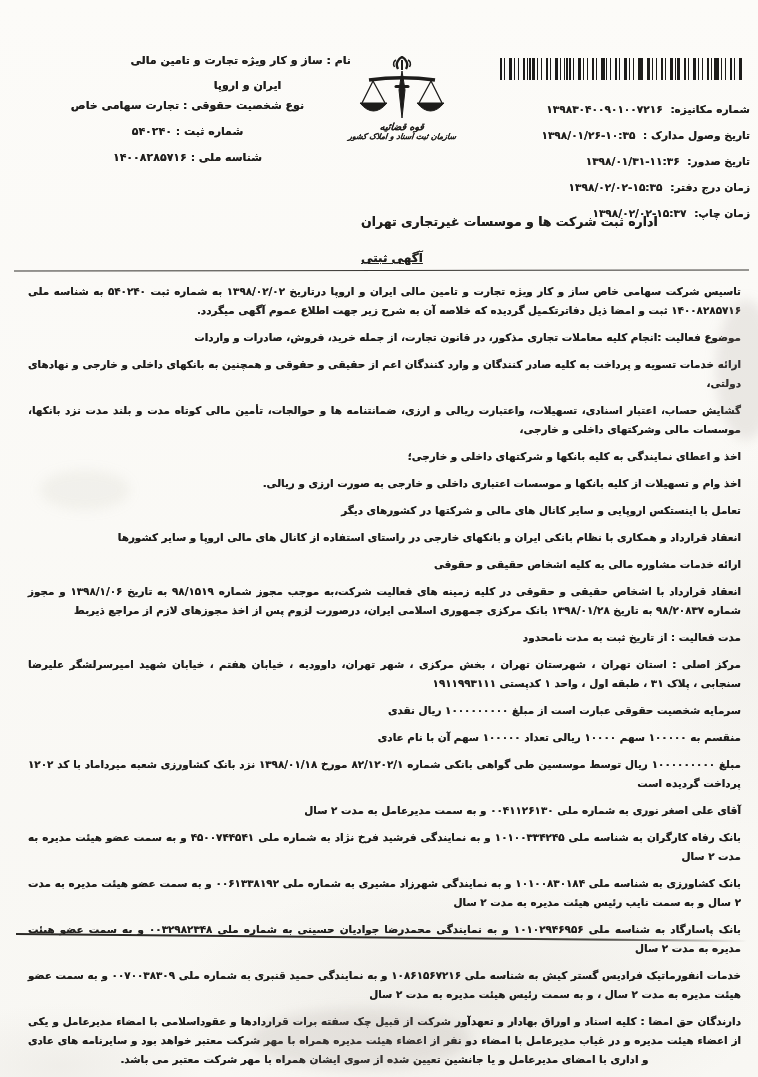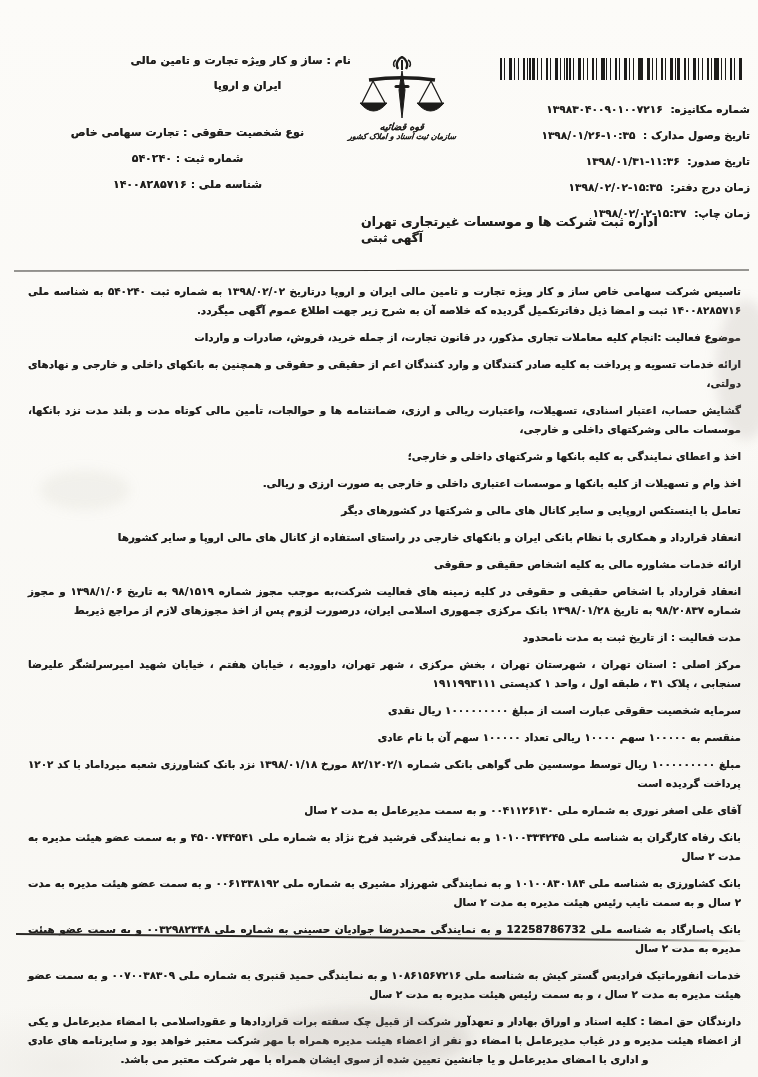--- a/index.html
+++ b/index.html
@@ -15,21 +15,21 @@
       radial-gradient(ellipse 160px 300px at 99% 60%, rgba(200,194,186,.14), transparent 70%),
       radial-gradient(ellipse 200px 90px at 8% 99%, rgba(196,190,182,.16), transparent 70%),
       linear-gradient(#fcfbf8, #f8f7f3);
   }
   .page *{box-sizing:border-box;}
   .txt{color:#201f1d;text-shadow:0 0 .4px rgba(32,31,29,.85);}
 
   
   .hdr-left{position:absolute;left:24px;top:54px;width:327px;direction:rtl;font-weight:700;font-size:11px;line-height:14px;}
   .hdr-left .name1{text-align:right;margin-bottom:11px;}
-  .hdr-left .name2{text-align:center;margin-left:120px;margin-bottom:33px;}
+  .hdr-left .name2{text-align:center;margin-left:120px;margin-bottom:6px;}
   .hdr-left .cline{text-align:center;margin-bottom:12px;}
 
   
   .logo{position:absolute;left:346px;top:56px;width:112px;text-align:center;}
   .logo svg{display:block;margin:0 auto;}
   .logo-t1{font-size:9.5px;font-weight:700;font-style:italic;line-height:11px;margin-top:1px;transform:skewX(-6deg);}
   .logo-t2{font-size:7.8px;font-weight:700;font-style:italic;line-height:10px;transform:skewX(-6deg);white-space:nowrap;}
 
   
   .barcode{
@@ -37,21 +37,21 @@
     background-image:
       repeating-linear-gradient(90deg,#1d1c1a 0 2px,transparent 2px 4px,#1d1c1a 4px 5px,transparent 5px 9px,#1d1c1a 9px 12px,transparent 12px 14px,#1d1c1a 14px 15px,transparent 15px 18px,#1d1c1a 18px 19px,transparent 19px 23px),
       repeating-linear-gradient(90deg,transparent 0 29px,#1d1c1a 29px 31px,transparent 31px 37px);
   }
   .meta{position:absolute;right:8px;top:96px;direction:rtl;text-align:right;font-weight:700;font-size:10.6px;line-height:26px;white-space:nowrap;}
   .meta .mlabel{margin-left:4px;}
 
   
   .title-block{position:absolute;left:361px;top:214px;direction:rtl;text-align:left;white-space:nowrap;}
   .title1{font-size:12.5px;font-weight:700;line-height:15px;}
-  .title2{font-size:12px;font-weight:700;line-height:15px;margin-top:2px;}
+  .title2{font-size:12px;font-weight:700;line-height:15px;margin-top:22px;text-decoration:underline;}
 
   
   .hr1{position:absolute;left:14px;right:9px;top:270px;border-top:1.4px solid #35332f;transform:rotate(-.08deg);}
   .hr2{position:absolute;left:16px;top:933px;width:731px;height:2px;
        background:linear-gradient(90deg,#2c2a27 0 62%,#4a4843 80%,rgba(74,72,67,.35) 94%,transparent);
        transform:rotate(.55deg);transform-origin:left center;}
 
   
   .body-text{position:absolute;left:20px;top:274px;width:729px;direction:rtl;}
   .para{margin:8px;font-size:10.4px;font-weight:700;line-height:19px;text-align:justify;text-justify:inter-word;}
@@ -130,21 +130,21 @@
     <p class="para">ارائه خدمات مشاوره مالی به کلیه اشخاص حقیقی و حقوقی</p>
     <p class="para">انعقاد قرارداد با اشخاص حقیقی و حقوقی در کلیه زمینه های فعالیت شرکت،به موجب مجوز شماره ۹۸/۱۵۱۹ به تاریخ ۱۳۹۸/۱/۰۶ و مجوز شماره ۹۸/۲۰۸۳۷ به تاریخ ۱۳۹۸/۰۱/۲۸ بانک مرکزی جمهوری اسلامی ایران، درصورت لزوم پس از اخذ مجوزهای لازم از مراجع ذیربط</p>
     <p class="para">مدت فعالیت : از تاریخ ثبت به مدت نامحدود</p>
     <p class="para">مرکز اصلی : استان تهران ، شهرستان تهران ، بخش مرکزی ، شهر تهران، داوودیه ، خیابان هفتم ، خیابان شهید امیرسرلشگر علیرضا سنجابی ، پلاک ۳۱ ، طبقه اول ، واحد ۱ کدپستی ۱۹۱۱۹۹۳۱۱۱</p>
     <p class="para">سرمایه شخصیت حقوقی عبارت است از مبلغ ۱۰۰۰۰۰۰۰۰۰ ریال نقدی</p>
     <p class="para">منقسم به ۱۰۰۰۰۰ سهم ۱۰۰۰۰ ریالی تعداد ۱۰۰۰۰۰ سهم آن با نام عادی</p>
     <p class="para">مبلغ ۱۰۰۰۰۰۰۰۰۰ ریال توسط موسسین طی گواهی بانکی شماره ۸۲/۱۲۰۲/۱ مورخ ۱۳۹۸/۰۱/۱۸ نزد بانک کشاورزی شعبه میرداماد با کد ۱۲۰۲ پرداخت گردیده است</p>
     <p class="para">آقای علی اصغر نوری به شماره ملی ۰۰۴۱۱۲۶۱۳۰ و به سمت مدیرعامل به مدت ۲ سال</p>
     <p class="para">بانک رفاه کارگران به شناسه ملی ۱۰۱۰۰۳۳۴۲۴۵ و به نمایندگی فرشید فرخ نژاد به شماره ملی ۴۵۰۰۷۴۴۵۴۱ و به سمت عضو هیئت مدیره به مدت ۲ سال</p>
     <p class="para">بانک کشاورزی به شناسه ملی ۱۰۱۰۰۸۳۰۱۸۴ و به نمایندگی شهرزاد مشیری به شماره ملی ۰۰۶۱۳۳۸۱۹۲ و به سمت عضو هیئت مدیره به مدت ۲ سال و به سمت نایب رئیس هیئت مدیره به مدت ۲ سال</p>
-    <p class="para">بانک پاسارگاد به شناسه ملی 12258786732 و به نمایندگی محمدرضا جوادیان حسینی به شماره ملی ۰۰۳۲۹۸۲۳۴۸ و به سمت عضو هیئت مدیره به مدت ۲ سال</p>
+    <p class="para">بانک پاسارگاد به شناسه ملی ۱۰۱۰۲۹۴۶۹۵۶ و به نمایندگی محمدرضا جوادیان حسینی به شماره ملی ۰۰۳۲۹۸۲۳۴۸ و به سمت عضو هیئت مدیره به مدت ۲ سال</p>
     <p class="para">خدمات انفورماتیک فرادیس گستر کیش به شناسه ملی ۱۰۸۶۱۵۶۷۲۱۶ و به نمایندگی حمید قنبری به شماره ملی ۰۰۷۰۰۳۸۳۰۹ و به سمت عضو هیئت مدیره به مدت ۲ سال ، و به سمت رئیس هیئت مدیره به مدت ۲ سال</p>
     <p class="para center-last">دارندگان حق امضا : کلیه اسناد و اوراق بهادار و تعهدآور شرکت از قبیل چک سفته برات قراردادها و عقوداسلامی با امضاء مدیرعامل و یکی از اعضاء هیئت مدیره و در غیاب مدیرعامل با امضاء دو نفر از اعضاء هیئت مدیره همراه با مهر شرکت معتبر خواهد بود و سایرنامه های عادی و اداری با امضای مدیرعامل و یا جانشین تعیین شده از سوی ایشان همراه با مهر شرکت معتبر می باشد.</p>
   </div>
 
   <div class="hr2"></div>
 
   <div class="smudge s1"></div>
   <div class="smudge s2"></div>
   <div class="smudge s3"></div>
 

